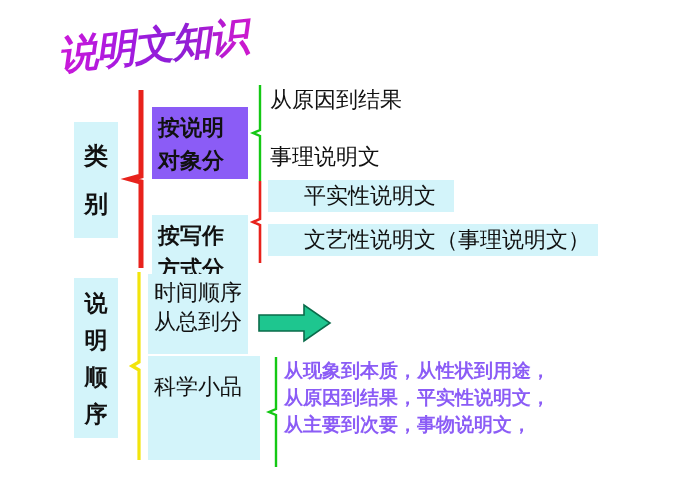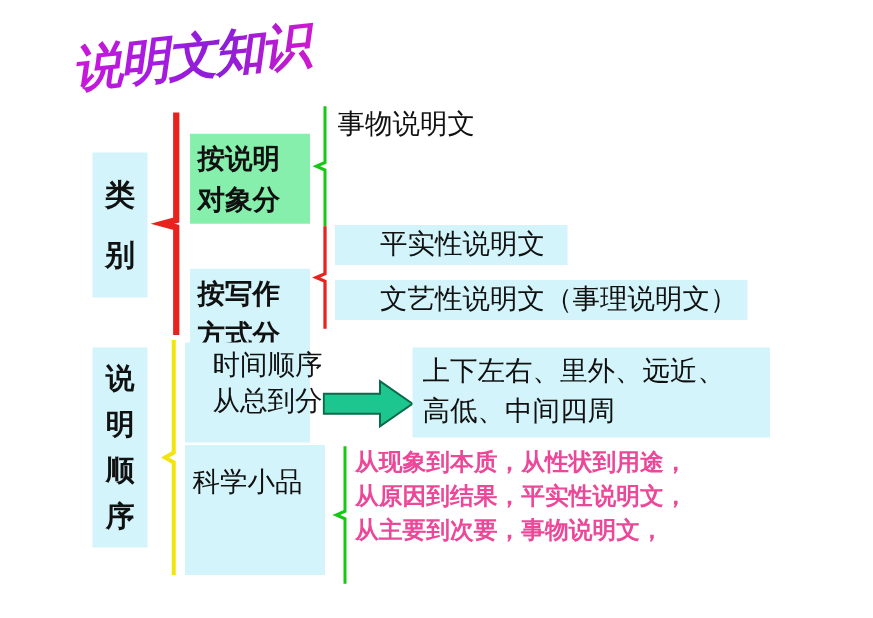--- a/index.html
+++ b/index.html
@@ -38,21 +38,21 @@
     transform-origin: left center;
     text-shadow: none;
   }
 
   
   .box {
     position: absolute;
     box-sizing: border-box;
   }
   .cyan   { background: #d3f4fa; padding-left: 36px; }
-  .green  { background: #86efac; }
+  .green  { background: #8b5cf6; }
   .white  { background: #ffffff; }
 
   .vlabel {
     display: flex;
     flex-direction: column;
     align-items: center;
     justify-content: space-around;
     font-size: 24px;
     font-weight: bold;
     color: #111111;
@@ -65,21 +65,21 @@
     color: #111111;
     line-height: 1.16;
     white-space: nowrap;
   }
   .txt-bold { font-weight: bold; }
 
   .heiti {
     font-family: Liberation Serif, serif;
     font-weight: bold;
     font-size: 19px;
-    color: #ec4899;
+    color: #8b5cf6;
     line-height: 1.42;
     white-space: nowrap;
   }
 
   
   .brace {
     position: absolute;
     overflow: visible;
   }
   .brace svg { display: block; overflow: visible; }
@@ -111,22 +111,23 @@
       <div>对象分</div>
     </div>
   </div>
 
   <div class="brace" style="left:252px; top:84px; width:12px; height:98px;">
     <svg width="12" height="98" viewBox="0 0 12 98">
       <path d="M8,1 L8,46 L1,49 L8,52 L8,97" fill="none" stroke="#14c814" stroke-width="2.4" stroke-linecap="butt"></path>
     </svg>
   </div>
 
-  <div class="box white txt" style="left:270px; top:85px; width:230px; height:30px; line-height:30px;">事物说明文</div>
+  <div class="box white txt" style="left:270px; top:85px; width:230px; height:30px; line-height:30px;">从原因到结果</div>
 
+  <div class="box white txt" style="left:270px; top:142px; width:230px; height:30px; line-height:30px;">事理说明文</div>
 
   <div class="box cyan" style="left:152px; top:184px; width:96px; height:72px; padding:4px 6px 0 6px;margin-top:31px;">
     <div class="txt txt-bold" style="font-size:22px; line-height:1.5;">
       <div>按写作</div>
       <div>方式分</div>
     </div>
   </div>
 
   <div class="brace" style="left:252px; top:180px; width:12px; height:84px;">
     <svg width="12" height="84" viewBox="0 0 12 84">
@@ -144,45 +145,39 @@
     <span>顺</span>
     <span>序</span>
   </div>
 
   <div class="brace" style="left:130px; top:270px; width:14px; height:192px;">
     <svg width="14" height="192" viewBox="0 0 14 192">
       <path d="M9,2 L9,92 L2,96 L9,100 L9,190" fill="none" stroke="#f2e40c" stroke-width="3.2" stroke-linecap="butt"></path>
     </svg>
   </div>
 
-  <div class="box cyan" style="left:148px; top:274px; width:100px; height:80px; padding:4px 6px 0 22px;">
+  <div class="box cyan" style="left:148px; top:274px; width:100px; height:80px; padding:4px 6px 0 6px;">
     <div class="txt" style="font-size:22px; line-height:1.32;">
       <div>时间顺序</div>
       <div>从总到分</div>
     </div>
   </div>
 
   <div class="box cyan" style="left:148px; top:356px; width:112px; height:104px; padding:16px 6px 0 6px;">
     <div class="txt" style="font-size:22px; line-height:1.32;">
       <div>科学小品</div>
     </div>
   </div>
 
   <div id="arrow" style="left:258px; top:303px; width:74px; height:40px;">
     <svg width="74" height="40" viewBox="0 0 74 40">
       <path d="M1,12 L46,12 L46,2 L72,20 L46,38 L46,28 L1,28 Z" fill="#1ec68f" stroke="#0a6b4a" stroke-width="1.6" stroke-linejoin="miter"></path>
     </svg>
   </div>
 
-  <div class="box cyan" style="left:330px; top:278px; width:286px; height:72px; padding:4px 8px 0 8px;">
-    <div class="txt" style="font-size:22px; line-height:1.45;">
-      <div>上下左右、里外、远近、</div>
-      <div>高低、中间四周</div>
-    </div>
-  </div>
 
   <div class="brace" style="left:268px; top:356px; width:12px; height:112px;">
     <svg width="12" height="112" viewBox="0 0 12 112">
       <path d="M8,1 L8,53 L1,56 L8,59 L8,111" fill="none" stroke="#14c814" stroke-width="2.4" stroke-linecap="butt"></path>
     </svg>
   </div>
 
   <div class="box white" style="left:284px; top:358px; width:330px; height:116px;">
     <div class="heiti">
       <div>从现象到本质，从性状到用途，</div>

